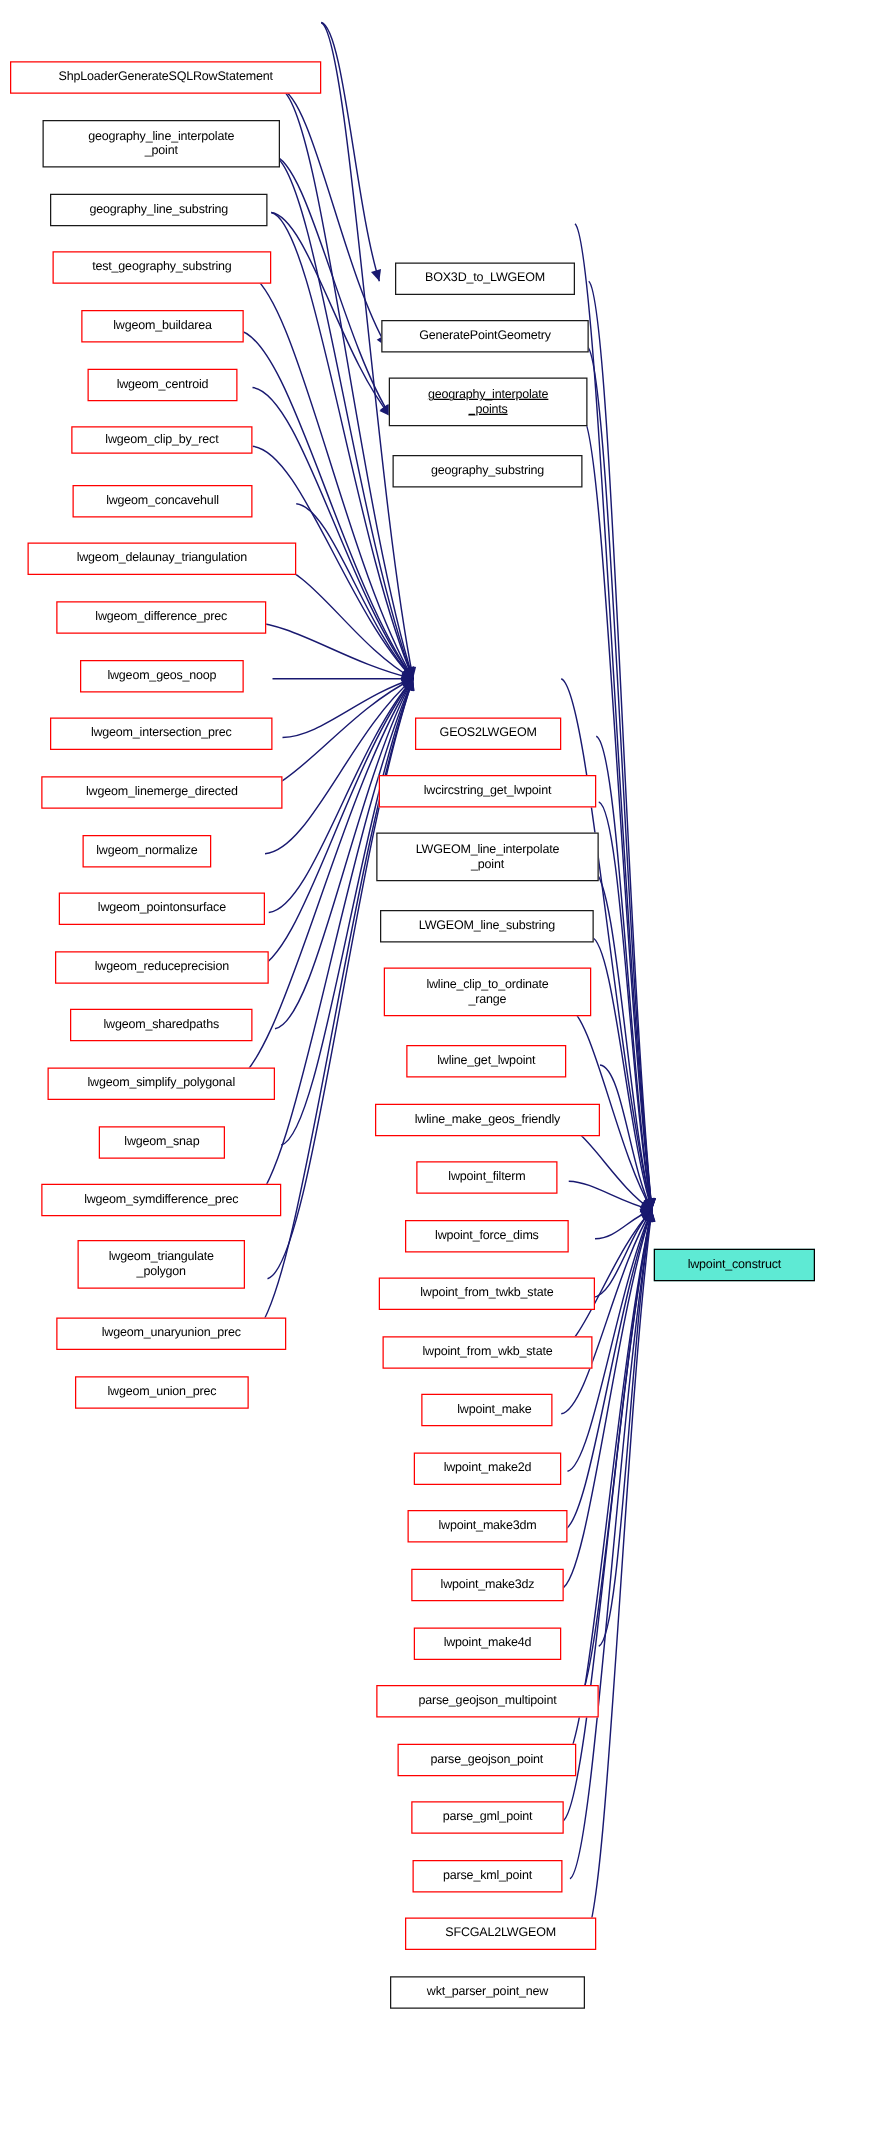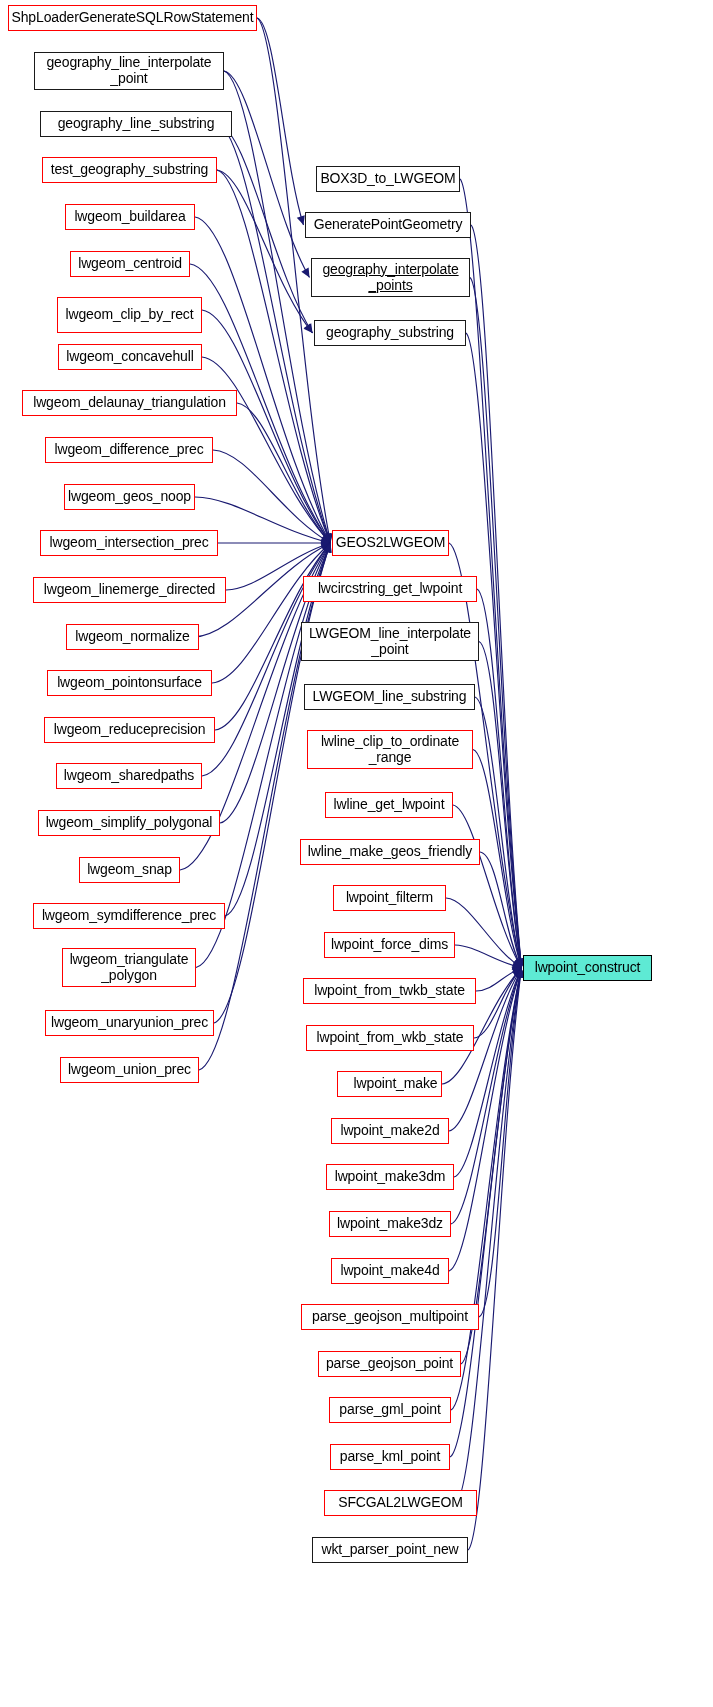--- a/index.html
+++ b/index.html
@@ -1,22 +1,22 @@
 <!DOCTYPE html>
 <html><head>
 <meta charset="utf-8">
 <style>
   html,body{margin:0;padding:0;background:#ffffff;}
   body{width:713px;height:1707px;font-family:"Liberation Sans",sans-serif;overflow:hidden;}
   #graph{position:relative;width:713px;height:1707px;}
   svg{position:absolute;left:0;top:0;width:713px;height:1707px;}
   .node{position:absolute;box-sizing:border-box;display:flex;align-items:center;
         justify-content:center;text-align:center;background:#ffffff;
-        font-size:14px;color:#000000;line-height:1.12;white-space:pre-line;
-        letter-spacing:-0.15px;}
+        font-size:10px;color:#000000;line-height:1.12;white-space:pre-line;
+        letter-spacing:-0.15px;margin-top:44px;}
   .node.red{border:1.2px solid #ff0000;}
   .node.black{border:1.2px solid #1a1a1a;}
   .node.target{border:1.2px solid #000000;background:#5eead4;}
 </style>
 </head>
 <body>
 
 <div id="graph">
   <svg id="edges" viewBox="0 0 713 1707" preserveAspectRatio="none">
       <path d="M257,18 C279.05,28.5 299.63,385.5 330.5,543" fill="none" stroke="#191970" stroke-width="1.15"></path>
@@ -123,41 +123,41 @@
       <polygon points="521.5,968 523.8097715557997,977.6594490194844 515.5804215318576,975.9748724603911" fill="#191970"></polygon>
       <path d="M456,1503 C475.65,1492.3 493.99,1128.5 521.5,968" fill="none" stroke="#191970" stroke-width="1.15"></path>
       <polygon points="521.5,968 524.1191876456304,977.5801803781023 515.8399238913483,976.1610990953591" fill="#191970"></polygon>
       <path d="M468,1550 C486,1538.36 499.03,1142.6 521.5,968" fill="none" stroke="#191970" stroke-width="1.15"></path>
       <polygon points="521.5,968 524.5168721732127,977.4624775978859 516.1855810471875,976.3902891007394" fill="#191970"></polygon>
     </svg>
   <div id="nodes">
       <div class="node red" style="left: 8px; top: 5px; width: 249px; height: 26px;">ShpLoaderGenerateSQLRowStatement</div>
       <div class="node black" style="left: 34px; top: 52px; width: 190px; height: 38px;">geography_line_interpolate
 _point</div>
-      <div class="node black" style="left: 40px; top: 111px; width: 192px; height: 26px;">geography_line_substring</div>
+      <div class="node black" style="left: 40px; top: 111px; width: 174px; height: 26px;">geography_line_substring</div>
       <div class="node red" style="left: 42px; top: 157px; width: 175px; height: 26px;">test_geography_substring</div>
       <div class="node red" style="left: 65px; top: 204px; width: 130px; height: 26px;">lwgeom_buildarea</div>
       <div class="node red" style="left: 70px; top: 251px; width: 120px; height: 26px;">lwgeom_centroid</div>
-      <div class="node red" style="left: 57px; top: 297px; width: 145px; height: 36px;">lwgeom_clip_by_rect</div>
+      <div class="node red" style="left: 57px; top: 297px; width: 145px; height: 22px;">lwgeom_clip_by_rect</div>
       <div class="node red" style="left: 58px; top: 344px; width: 144px; height: 26px;">lwgeom_concavehull</div>
       <div class="node red" style="left: 22px; top: 390px; width: 215px; height: 26px;">lwgeom_delaunay_triangulation</div>
       <div class="node red" style="left: 45px; top: 437px; width: 168px; height: 26px;">lwgeom_difference_prec</div>
       <div class="node red" style="left: 64px; top: 484px; width: 131px; height: 26px;">lwgeom_geos_noop</div>
       <div class="node red" style="left: 40px; top: 530px; width: 178px; height: 26px;">lwgeom_intersection_prec</div>
       <div class="node red" style="left: 33px; top: 577px; width: 193px; height: 26px;">lwgeom_linemerge_directed</div>
-      <div class="node red" style="left: 66px; top: 624px; width: 133px; height: 26px;">lwgeom_normalize</div>
+      <div class="node red" style="left: 66px; top: 624px; width: 103px; height: 26px;">lwgeom_normalize</div>
       <div class="node red" style="left: 47px; top: 670px; width: 165px; height: 26px;">lwgeom_pointonsurface</div>
       <div class="node red" style="left: 44px; top: 717px; width: 171px; height: 26px;">lwgeom_reduceprecision</div>
       <div class="node red" style="left: 56px; top: 763px; width: 146px; height: 26px;">lwgeom_sharedpaths</div>
       <div class="node red" style="left: 38px; top: 810px; width: 182px; height: 26px;">lwgeom_simplify_polygonal</div>
       <div class="node red" style="left: 79px; top: 857px; width: 101px; height: 26px;">lwgeom_snap</div>
       <div class="node red" style="left: 33px; top: 903px; width: 192px; height: 26px;">lwgeom_symdifference_prec</div>
       <div class="node red" style="left: 62px; top: 948px; width: 134px; height: 39px;">lwgeom_triangulate
 _polygon</div>
-      <div class="node red" style="left: 45px; top: 1010px; width: 169px; height: 26px;">lwgeom_unaryunion_prec</div>
+      <div class="node red" style="left: 45px; top: 1010px; width: 184px; height: 26px;">lwgeom_unaryunion_prec</div>
       <div class="node red" style="left: 60px; top: 1057px; width: 139px; height: 26px;">lwgeom_union_prec</div>
       <div class="node black" style="left: 316px; top: 166px; width: 144px; height: 26px;">BOX3D_to_LWGEOM</div>
       <div class="node black" style="left: 305px; top: 212px; width: 166px; height: 26px;">GeneratePointGeometry</div>
       <div class="node black" style="left: 311px; top: 258px; width: 159px; height: 39px; text-decoration: underline;">geography_interpolate
 _points</div>
       <div class="node black" style="left: 314px; top: 320px; width: 152px; height: 26px;">geography_substring</div>
       <div class="node red" style="left: 332px; top: 530px; width: 117px; height: 26px;">GEOS2LWGEOM</div>
       <div class="node red" style="left: 303px; top: 576px; width: 174px; height: 26px;">lwcircstring_get_lwpoint</div>
       <div class="node black" style="left: 301px; top: 622px; width: 178px; height: 39px;">LWGEOM_line_interpolate
 _point</div>

